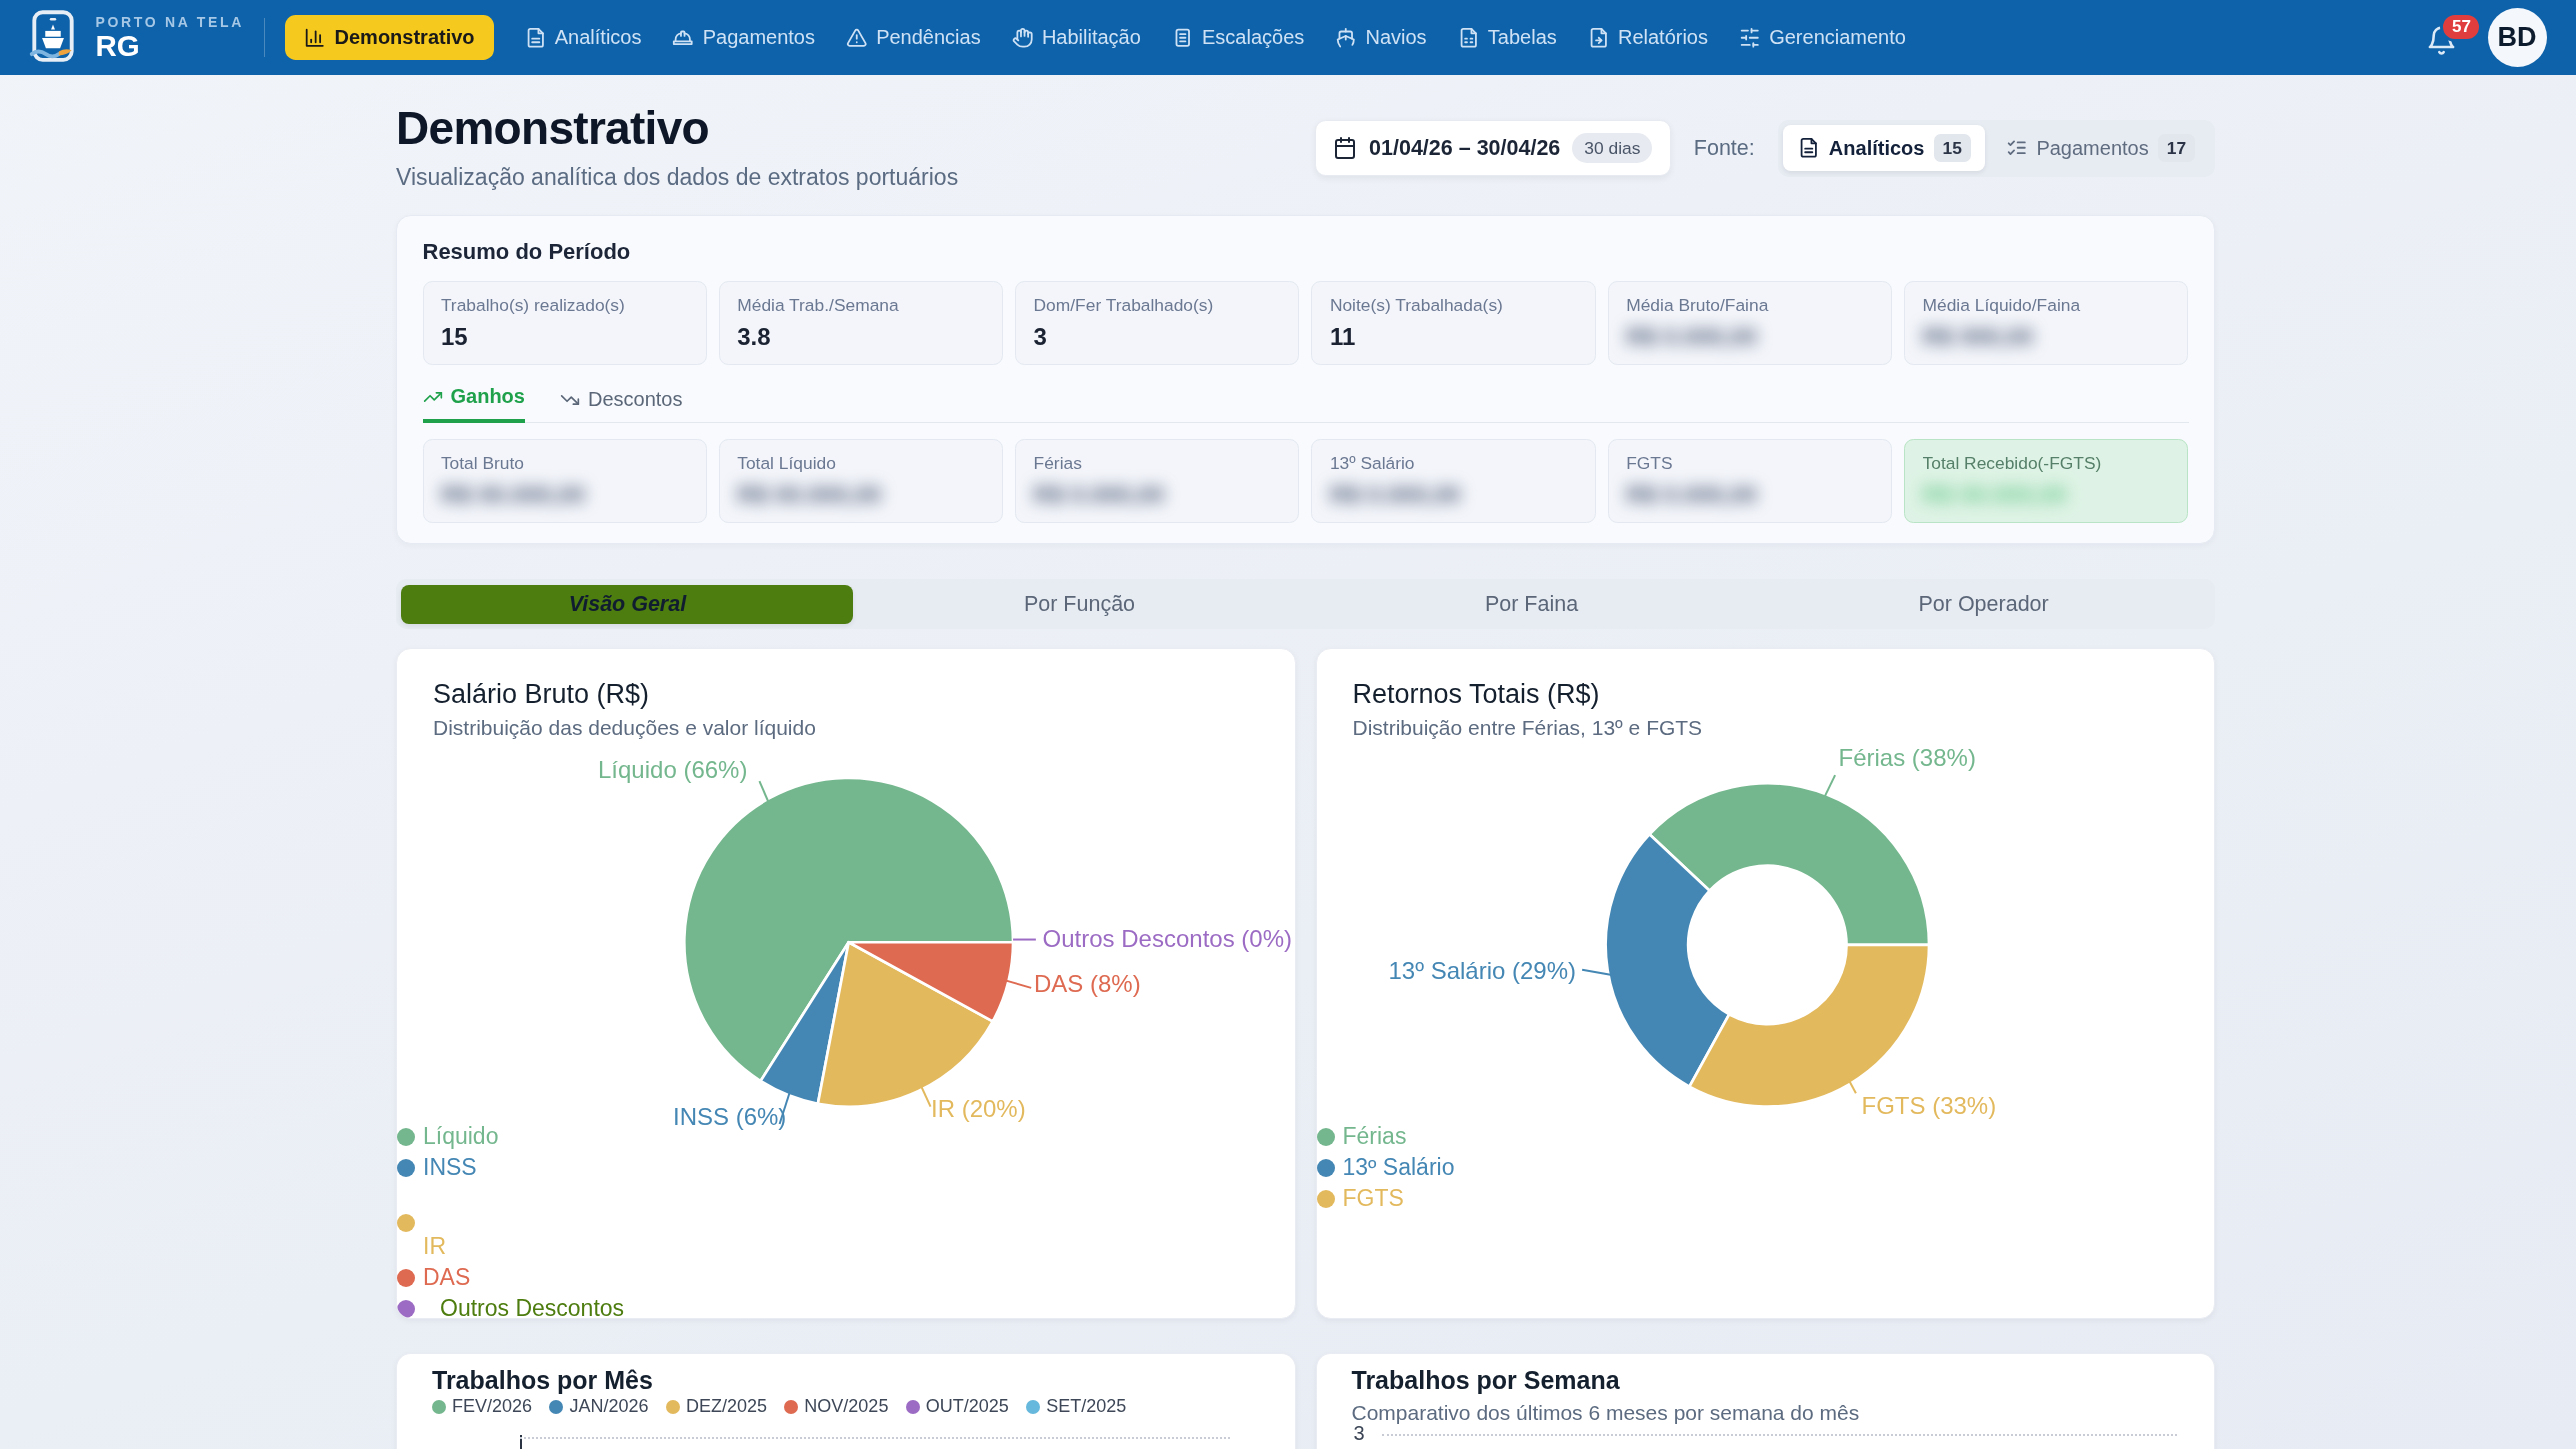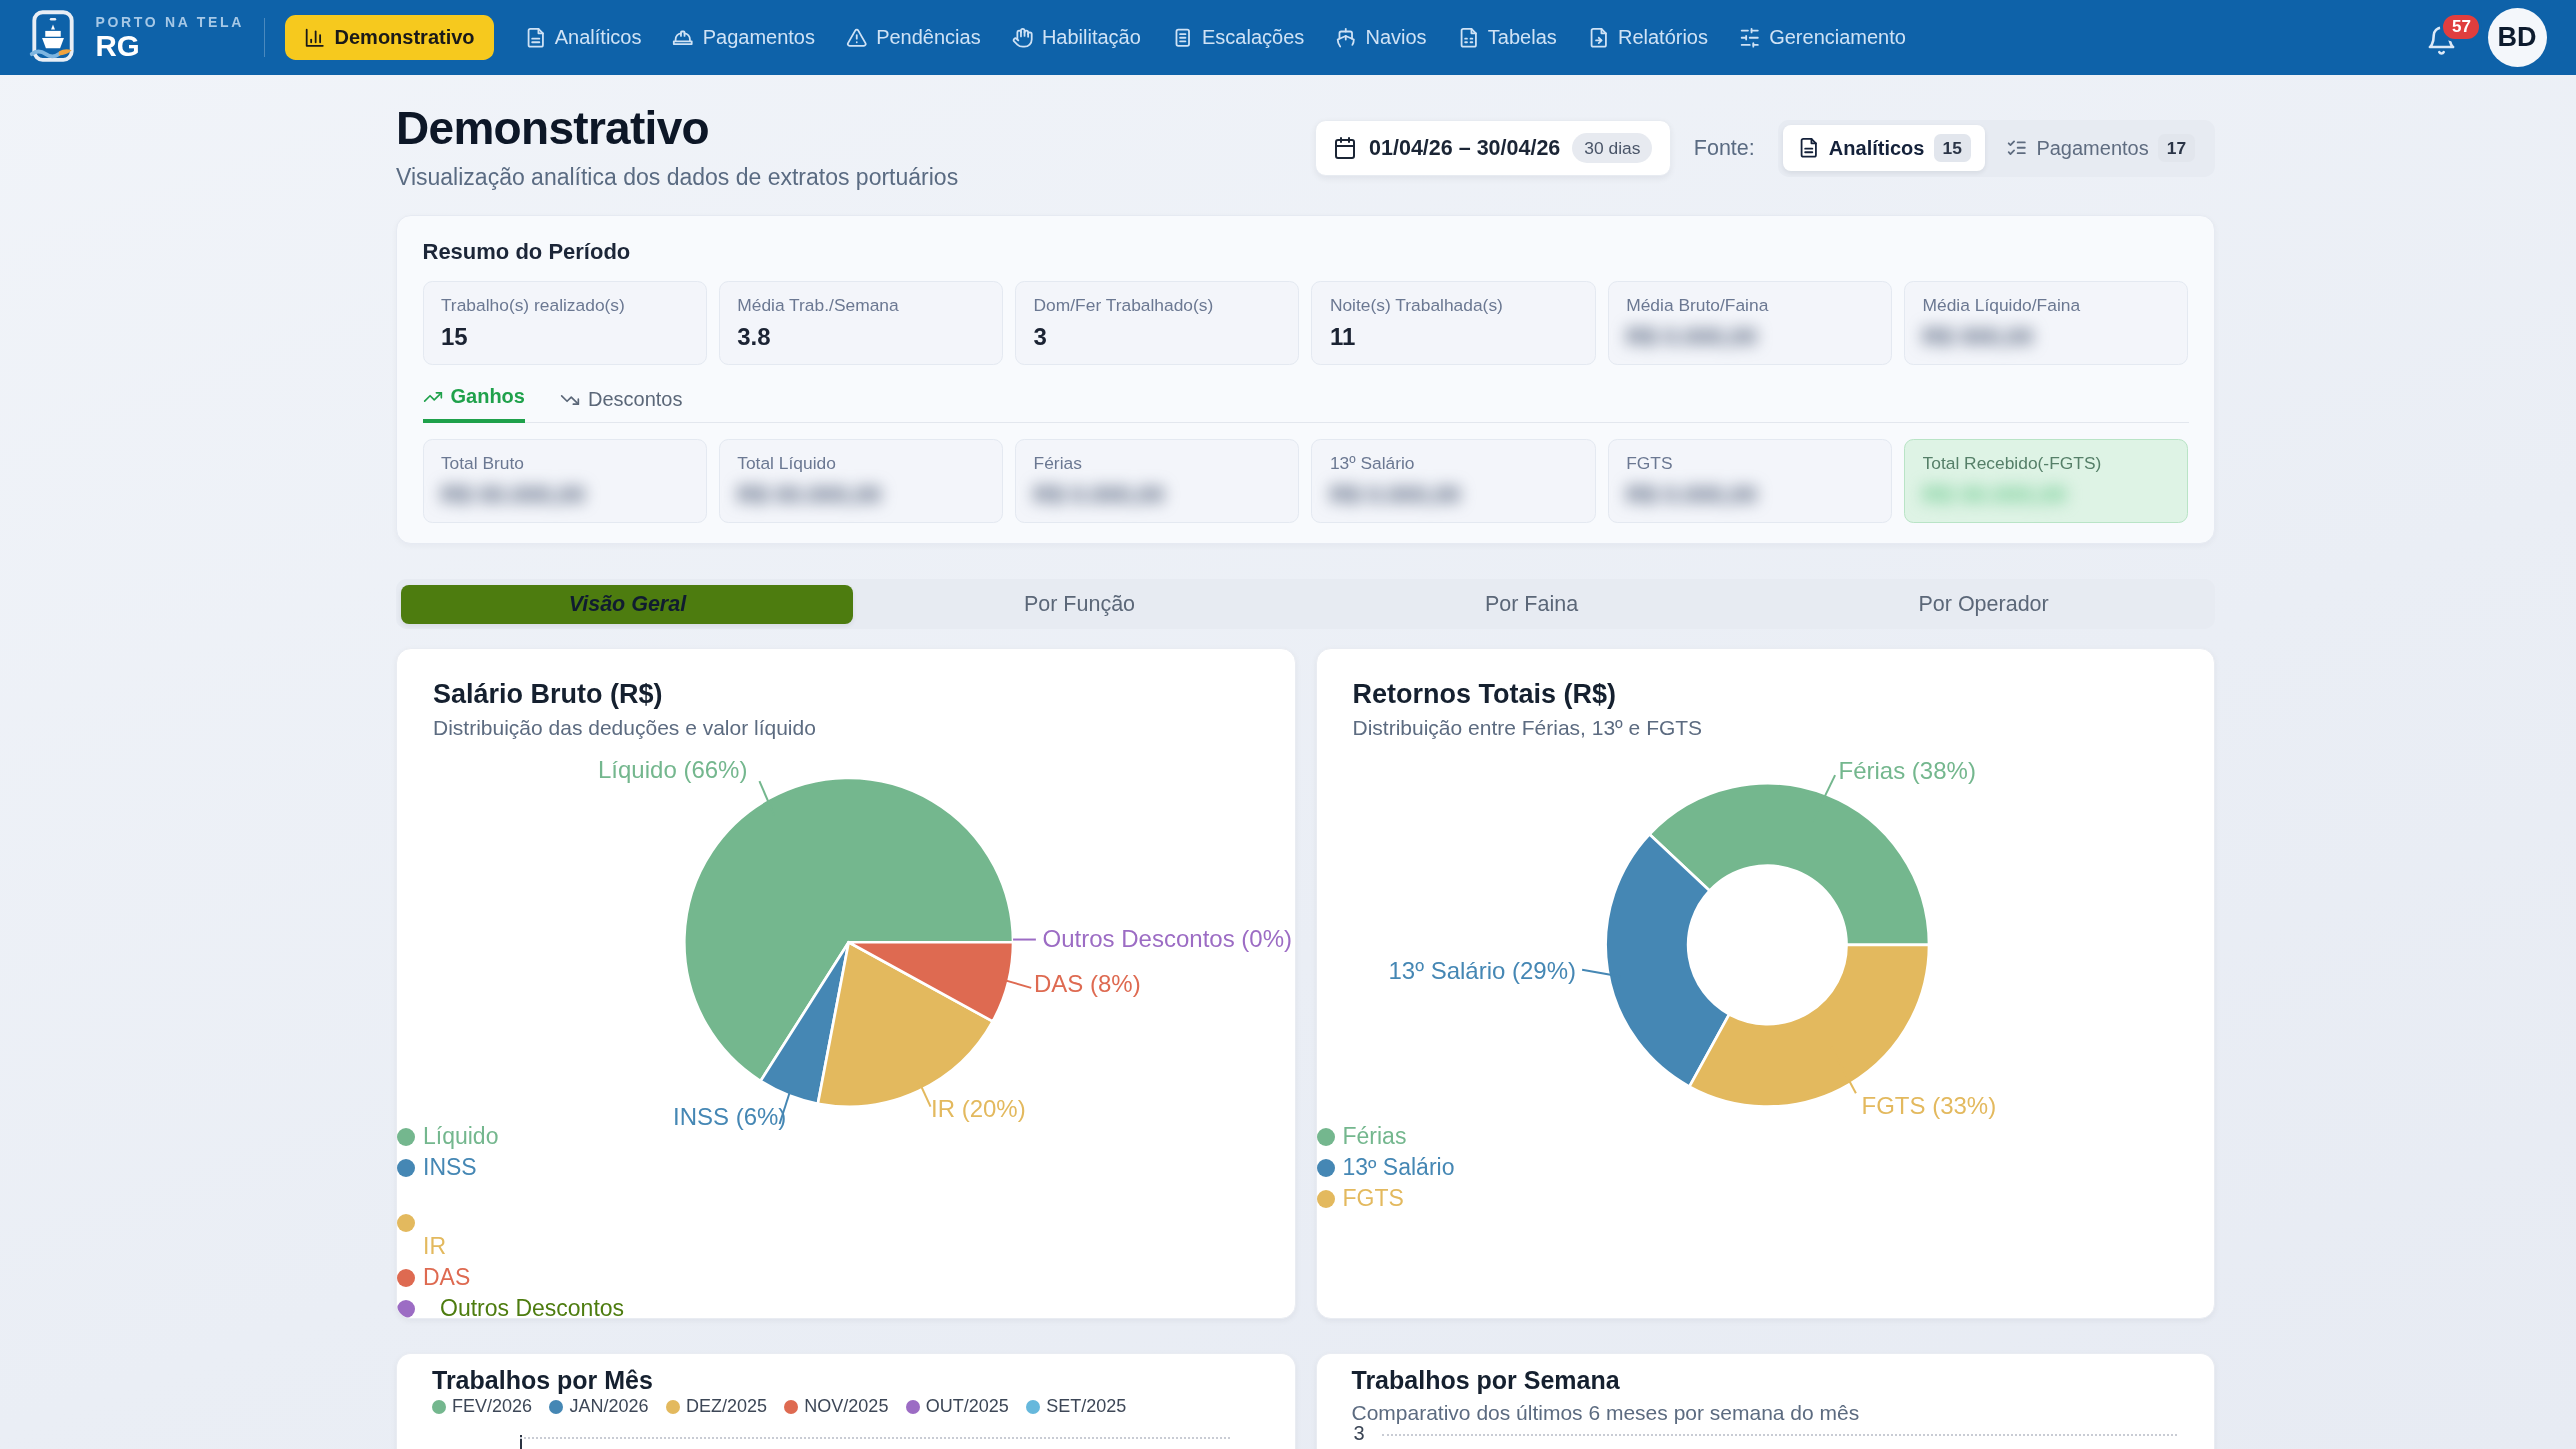--- a/index.html
+++ b/index.html
@@ -105,21 +105,21 @@
   }
   .view-tab.active { background:#4d7c0f; color:#101c30; font-weight:600; box-shadow:0 2px 5.4px rgba(17,24,39,.08);font-style:italic; }
 
   
   .charts-row { display:flex; gap:20px; margin-top:19px; }
   .chart-card {
     position:relative; width:900px; height:671px; background:#ffffff;
     border:1.3px solid #e9ecf2; border-radius:14.8px; overflow:hidden;
     box-shadow:0 2px 6.7px rgba(17,24,39,.05);
   }
-  .chart-card .c-title { position:absolute; left:36px; top:29.5px; font-size:27px; font-weight:700; color:#15202f;text-align:right; }
+  .chart-card .c-title { position:absolute; left:36px; top:29.5px; font-size:27px; font-weight:400; color:#15202f;text-align:right; }
   .chart-card .c-sub   { position:absolute; left:36px; top:67px; font-size:21px; color:#5c6b80; }
   .chart-svg { position:absolute; left:0; top:0; }
   .callout { position:absolute; font-size:24px; white-space:nowrap; }
   .legend { position:absolute; left:0; top:474px; width:100%; display:flex; justify-content:center; gap:4px;flex-direction:column; }
   .legend-item { display:flex; align-items:center; gap:8px; font-size:23px; }
   .legend-item .dot { width:18px; height:18px; border-radius:50%; }
 
   
   .bottom-row { display:flex; gap:20px; margin-top:34px; }
   .bottom-card {
@@ -482,21 +482,21 @@
       <svg id="donut-0" class="chart-svg" width="900" height="671" viewBox="0 0 1341 1000">
           <path d="M 912 441 A 241 241 0 0 0 495.3185607914398 276.0241474711861 L 584.9817019642734 360.22344150041476 A 118 118 0 0 1 789 441 Z" fill="#74b78e" stroke="#ffffff" stroke-width="4" stroke-linejoin="round"></path>
           <path d="M 495.3185607914398 276.0241474711861 A 241 241 0 0 0 554.8973645414865 652.189909890571 L 614.1530664559975 544.4041882451759 A 118 118 0 0 1 584.9817019642734 360.22344150041476 Z" fill="#4587b4" stroke="#ffffff" stroke-width="4" stroke-linejoin="round"></path>
           <path d="M 554.8973645414865 652.189909890571 A 241 241 0 0 0 912 441.00000000000006 L 789 441.00000000000006 A 118 118 0 0 1 614.1530664559975 544.4041882451759 Z" fill="#e3b95e" stroke="#ffffff" stroke-width="4" stroke-linejoin="round"></path>
         </svg>
       <svg class="chart-svg" width="900" height="671" viewBox="0 0 1341 1000">
         <line x1="772" y1="188" x2="738" y2="258" stroke="#74b78e" stroke-width="3"></line>
         <line x1="395" y1="478" x2="452" y2="488" stroke="#4587b4" stroke-width="3"></line>
         <line x1="766" y1="593" x2="803" y2="662" stroke="#e3b95e" stroke-width="3"></line>
       </svg>
-      <div class="callout" style="left: 522px; top: 95px; color: rgb(116, 183, 142); margin-top: 13px;">Férias (38%)</div>
+      <div class="callout" style="left: 522px; top: 95px; color: rgb(116, 183, 142);">Férias (38%)</div>
       <div class="callout" style="left: 72px; top: 308px; color: rgb(69, 135, 180);">13º Salário (29%)</div>
       <div class="callout" style="left: 545px; top: 443px; color: rgb(227, 185, 94);">FGTS (33%)</div>
       <div class="legend" id="legend-1">
           <span class="legend-item">
             <span class="dot" style="background: rgb(116, 183, 142);"></span>
             <span style="color: rgb(116, 183, 142);">Férias</span>
           </span>
           <span class="legend-item">
             <span class="dot" style="background: rgb(69, 135, 180);"></span>
             <span style="color: rgb(69, 135, 180);">13º Salário</span>

